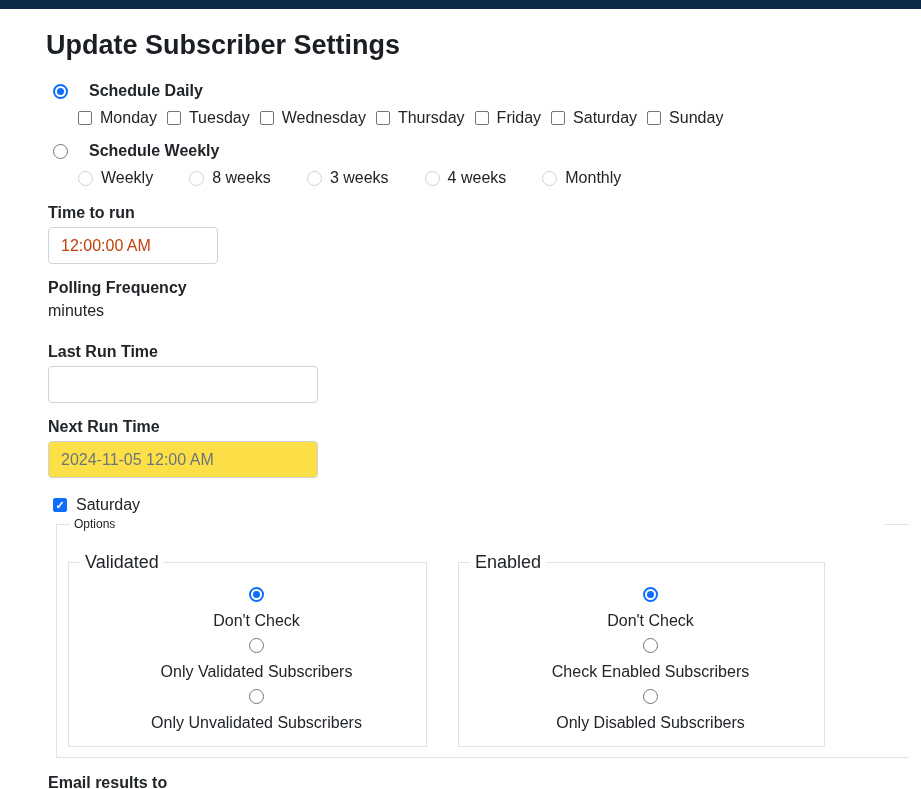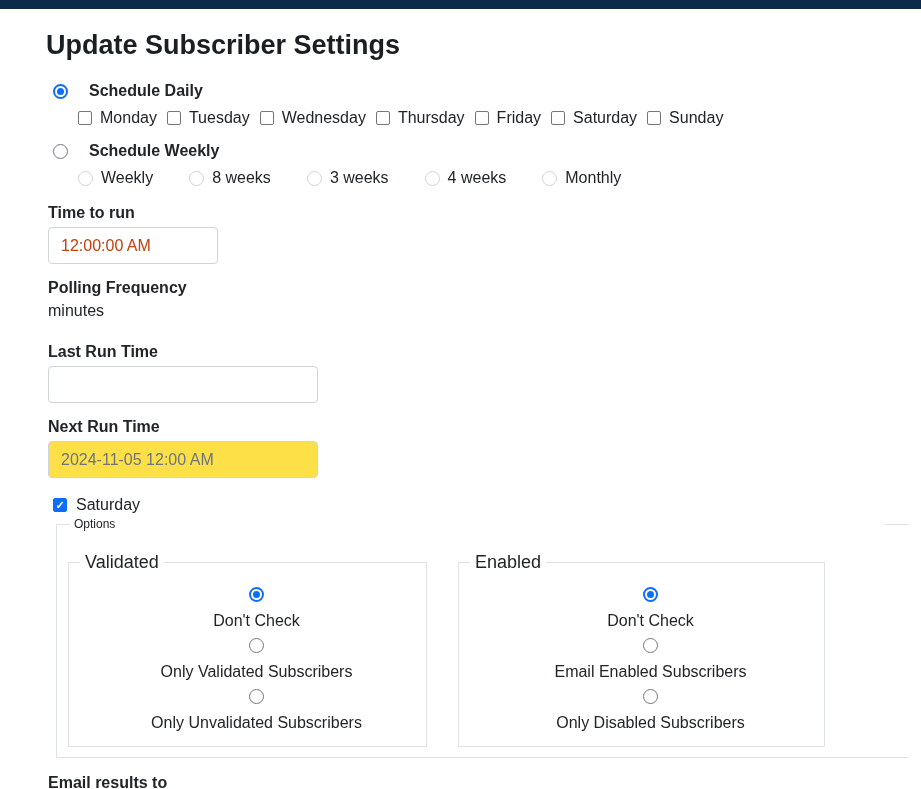--- a/index.html
+++ b/index.html
@@ -204,21 +204,21 @@
       </fieldset>
 
       <fieldset class="subgroup enabled">
         <legend>Enabled</legend>
         <div class="radio-option">
           <span class="radio checked"></span>
           <span>Don't Check</span>
         </div>
         <div class="radio-option">
           <span class="radio"></span>
-          <span>Email Enabled Subscribers</span>
+          <span>Check Enabled Subscribers</span>
         </div>
         <div class="radio-option">
           <span class="radio"></span>
           <span>Only Disabled Subscribers</span>
         </div>
       </fieldset>
 
     </div>
   </fieldset>
 

